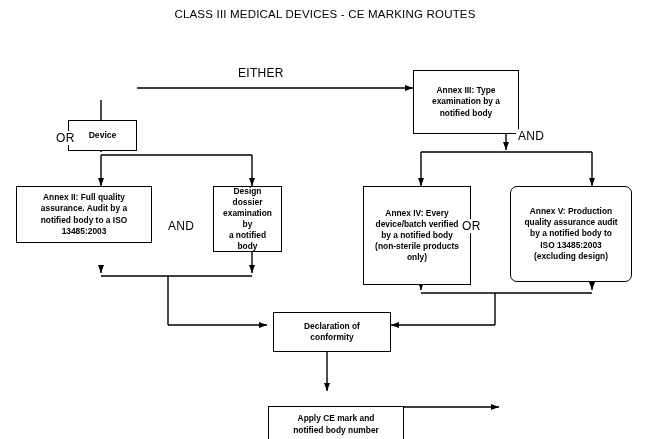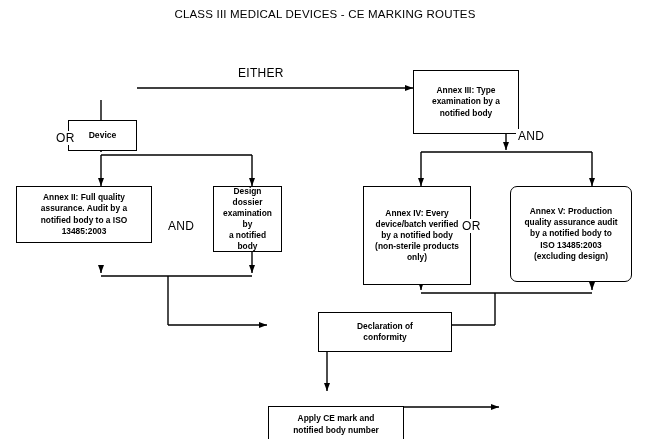--- a/index.html
+++ b/index.html
@@ -141,21 +141,21 @@
   </div>
 
   <div class="node" style="left:510px; top:186px; width:122px; height:96px;border-radius:7px;">
     <span>Annex V:  Production
 quality assurance audit
 by a notified body to
 ISO 13485:2003
 (excluding design)</span>
   </div>
 
-  <div class="node" style="left:273px; top:312px; width:134px; height:40px;margin-left:45px;">
+  <div class="node" style="left:273px; top:312px; width:118px; height:40px;">
     <span>Declaration of
 conformity</span>
   </div>
 
   <div class="node" style="left:268px; top:406px; width:136px; height:37px;">
     <span>Apply CE mark and
 notified body number</span>
   </div>
 
 

